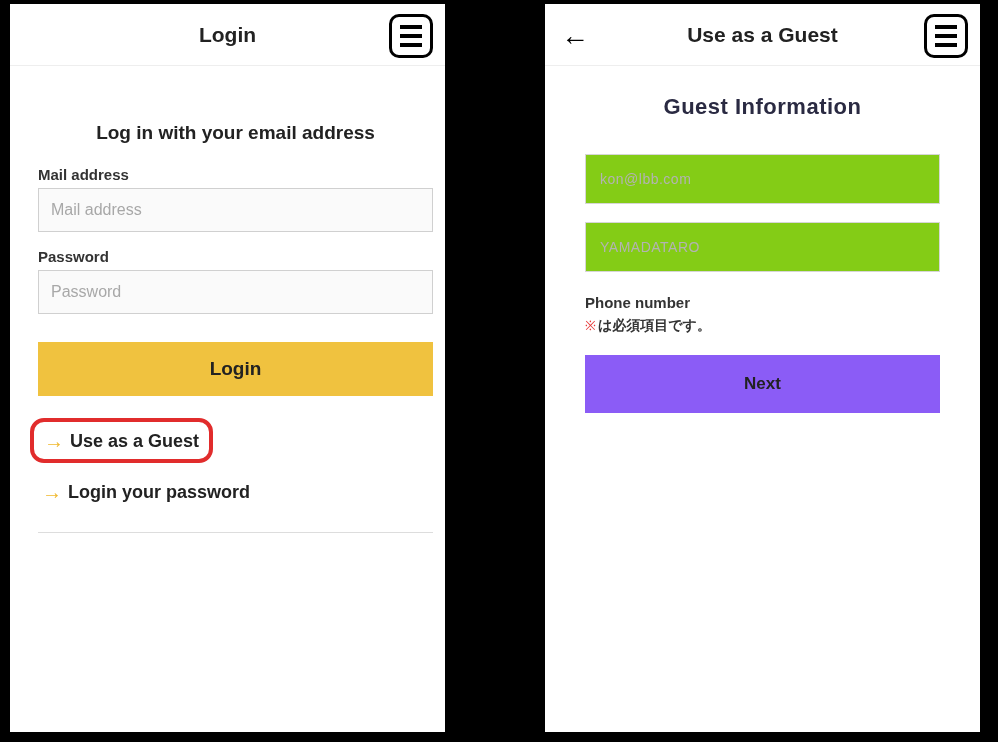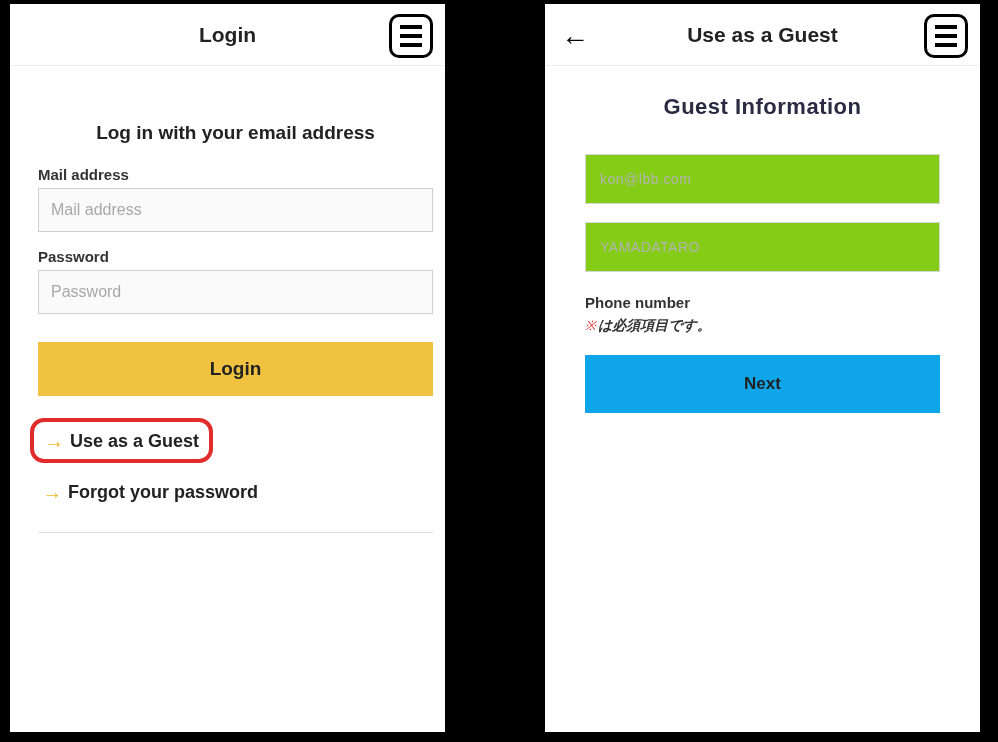--- a/index.html
+++ b/index.html
@@ -142,21 +142,21 @@
     font-size: 19px;
     font-weight: 700;
     color: #222;
     cursor: pointer;
     margin-top: 12px;
     margin-bottom: 22px;
   }
   .primary-button2 {
     width: 100%;
     height: 58px;
-    background: #0ea5e9;
+    background: #8b5cf6;
     border: none;
     font-size: 17px;
     font-weight: 700;
     color: #222;
     cursor: pointer;
     margin-top: 20px;
   }
   .arrow-link {
     display: flex;
     align-items: center;
@@ -190,21 +190,20 @@
     font-weight: 700;
     color: #222;
     line-height: 1.5;
     padding: 0 4px;
   }
   .required-note {
     font-size: 14px;
     font-weight: 600;
     color: #333;
     margin-top: 4px;
-    font-style: italic;
   }
   .required-note .required-mark { font-weight: 400; }
 </style>
 </head>
 <body>
 
 <div class="screen">
   <div class="header">
     <div class="header-title">Login</div>
     <button class="menu-button">
@@ -226,21 +225,21 @@
 
     <div class="highlighted">
       <div class="arrow-link" style="margin:0 4px;">
         <span class="arrow-icon">→</span>
         <span>Use as a Guest</span>
       </div>
     </div>
 
     <div class="arrow-link" style="margin-top:18px;">
       <span class="arrow-icon">→</span>
-      <span>Forgot your password</span>
+      <span>Login your password</span>
     </div>
 
     <hr class="divider">
 
   </div>
 </div>
 
 <div class="screen">
   <div class="header">
     <button class="back-button">

